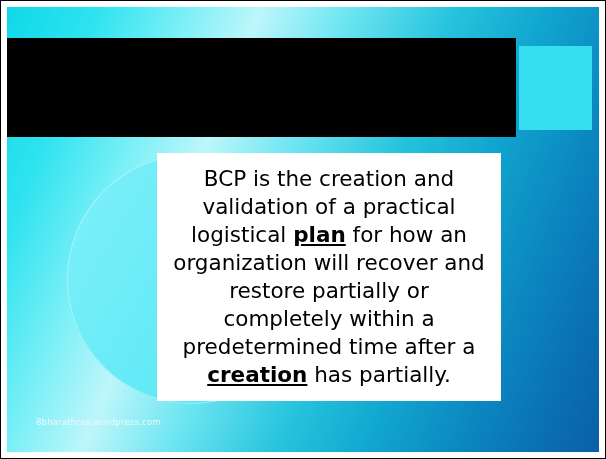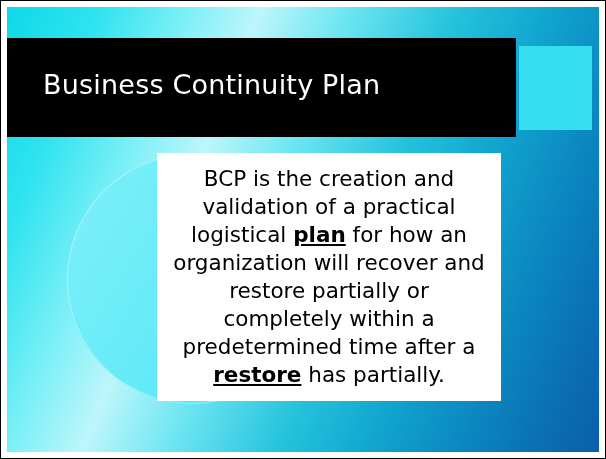--- a/index.html
+++ b/index.html
@@ -137,23 +137,23 @@
 </head>
 <body>
 
 <div class="slide-frame">
   <div class="slide">
 
     <div class="circle-shape"></div>
 
     <div class="title-band"></div>
 
-    <div class="title-text">Business Continuity Plan</div>
 
     <div class="accent-square"></div>
 
     <div class="body-box">
-      <p class="body-text" id="body-paragraph"><span>BCP is the creation and validation of a practical logistical </span><u>plan</u><span> for how an organization will recover and restore partially or completely within a predetermined time  after a </span><u>restore</u><span> has partially.</span></p>
+      <p class="body-text" id="body-paragraph"><span>BCP is the creation and validation of a practical logistical </span><u>plan</u><span> for how an organization will recover and restore partially or completely within a predetermined time  after a </span><u>creation</u><span> has partially.</span></p>
     </div>
 
+    <div class="credit">8bharathrao.wordpress.com</div>
 
   </div>
 </div>
 
 </body></html>

